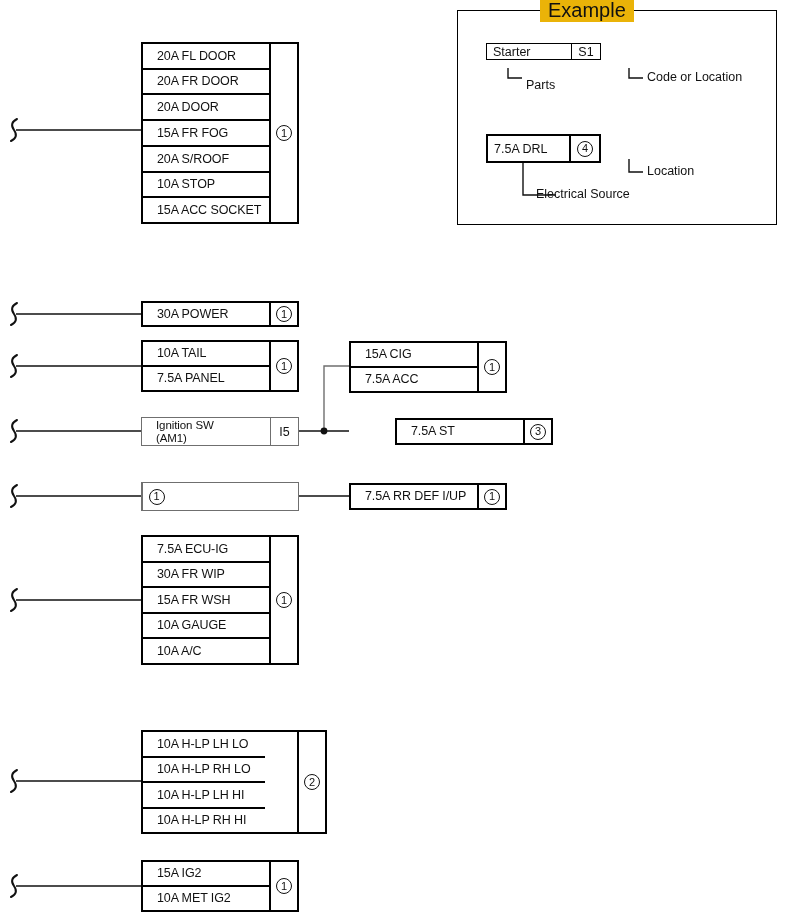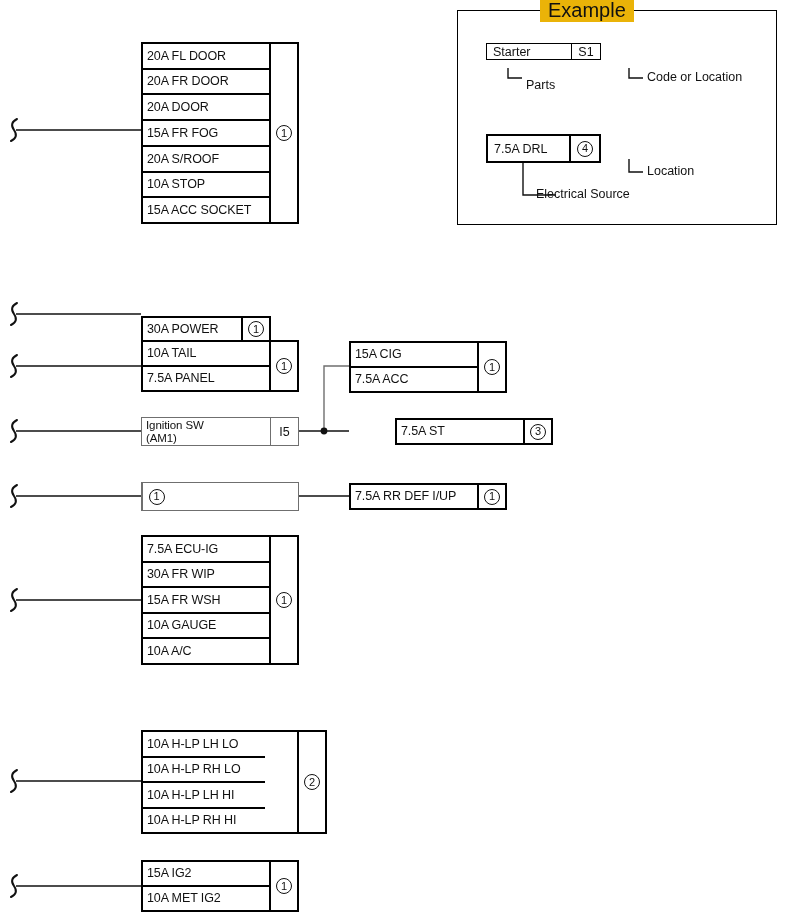--- a/index.html
+++ b/index.html
@@ -44,21 +44,21 @@
   .rows {
     display: flex;
     flex-direction: column;
     flex: 1 1 auto;
     box-sizing: border-box;
   }
   .row {
     box-sizing: border-box;
     display: flex;
     align-items: center;
-    padding-left: 4px;
+    padding-left: 14px;
     font-size: 12.5px;
     line-height: 1.15;
     letter-spacing: -0.1px;
     color: #111;
     white-space: pre-line;
     flex: 1 1 0;
   }
   .rows > .row + .row {
     border-top: 2.5px solid #000;
   }
@@ -216,21 +216,21 @@
       <div class="row">15A FR FOG</div>
       <div class="row">20A S/ROOF</div>
       <div class="row">10A STOP</div>
       <div class="row">15A ACC SOCKET</div>
     </div>
     <div class="codecell">
       <span class="circ">1</span>
     </div>
   </div>
 
-  <div class="group" style="left:141px; top:316px; width:130px; height:26px;">
+  <div class="group" style="left:141px; top:301px; width:158px; height:26px;">
     <div class="rows">
       <div class="row">30A POWER</div>
     </div>
     <div class="codecell">
       <span class="circ">1</span>
     </div>
   </div>
 
   <div class="group" style="left:141px; top:340px; width:158px; height:52px;">
     <div class="rows">

